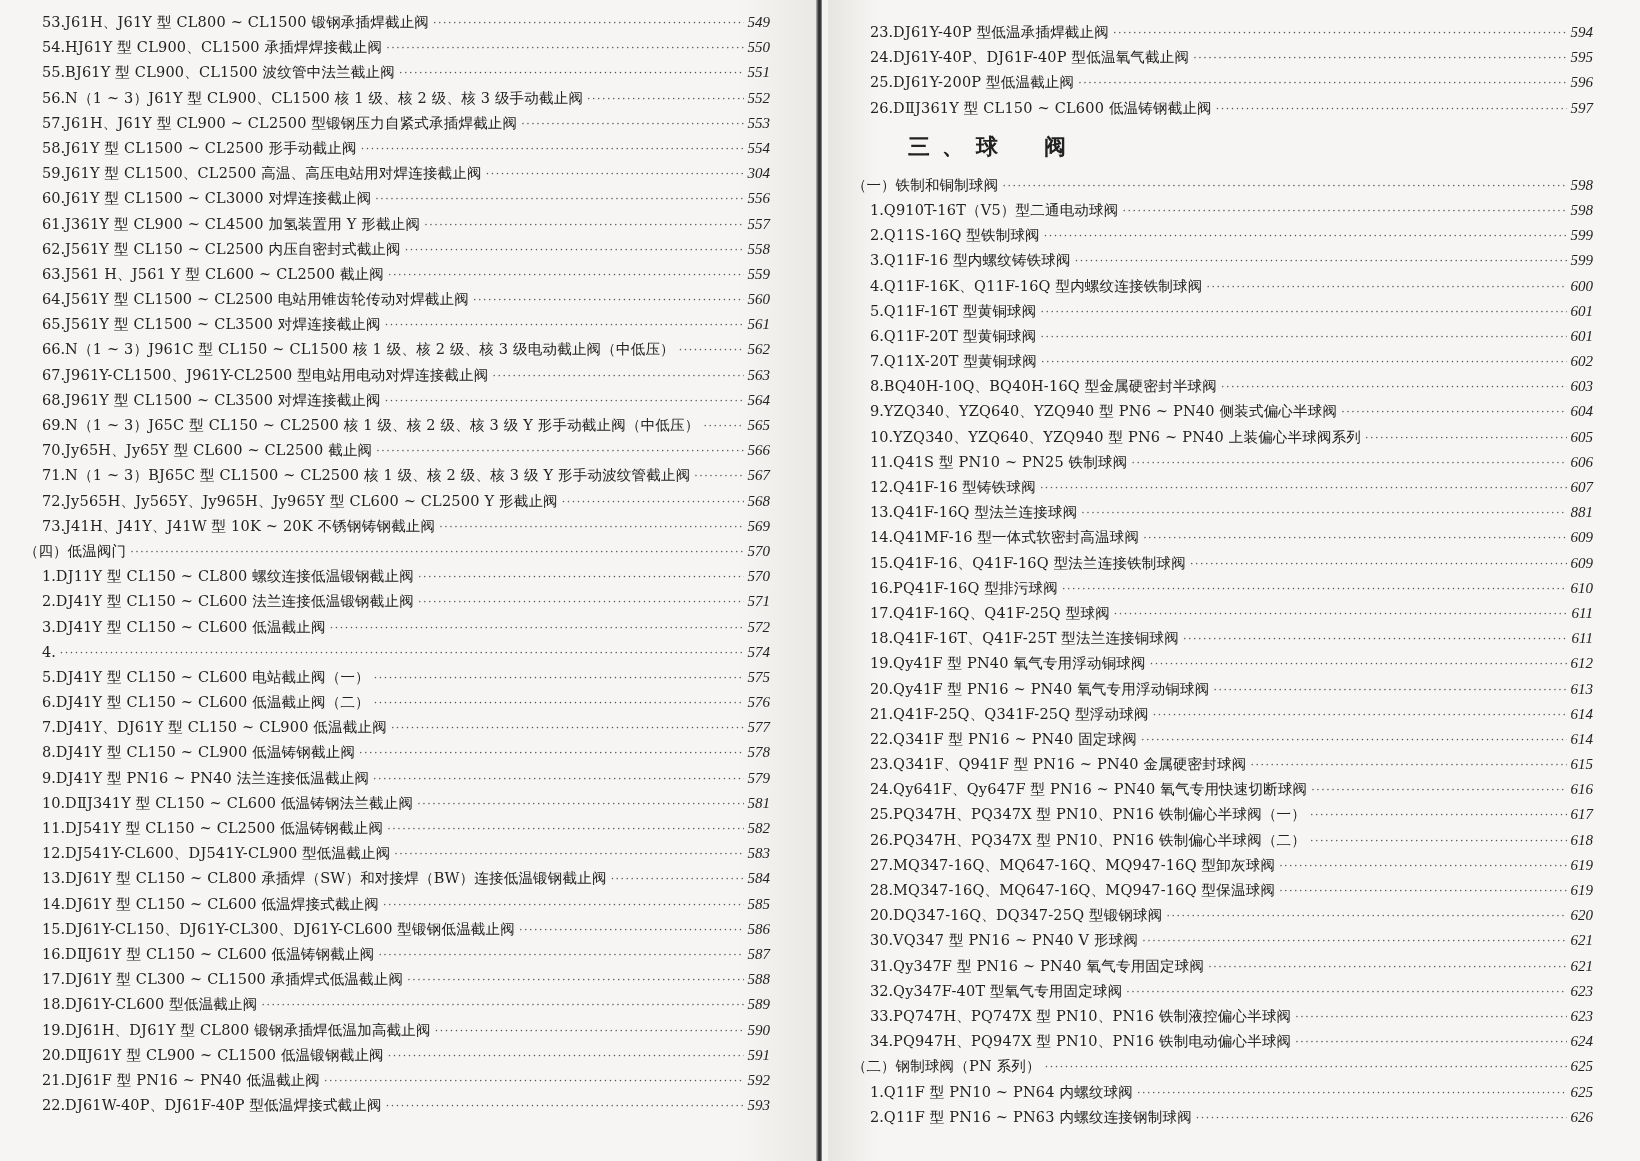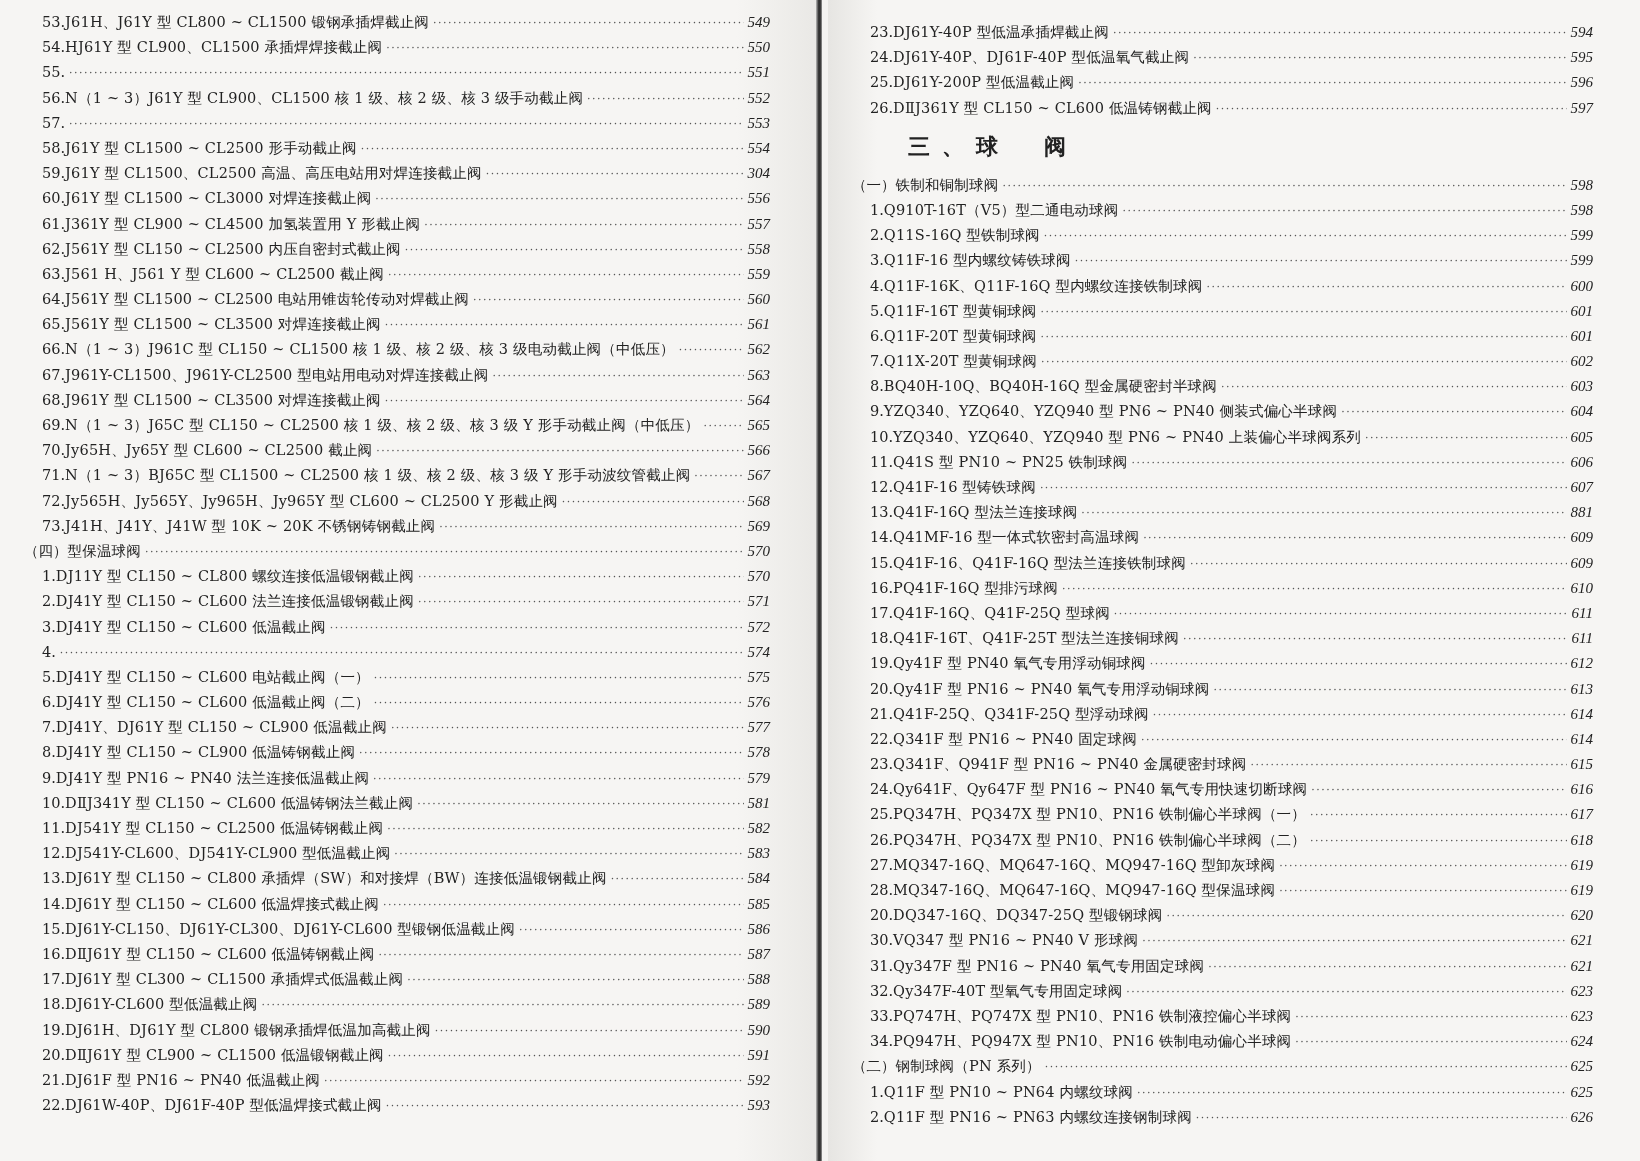--- a/index.html
+++ b/index.html
@@ -61,31 +61,33 @@
           <span class="pg">549</span>
         </div>
         <div class="row item">
           <span class="num">54.</span>
           <span class="title">HJ61Y 型 CL900、CL1500 承插焊焊接截止阀</span>
           <span class="dots"></span>
           <span class="pg">550</span>
         </div>
         <div class="row item">
           <span class="num">55.</span>
+          <span class="title">BJ61Y 型 CL900、CL1500 波纹管中法兰截止阀</span>
           <span class="dots"></span>
           <span class="pg">551</span>
         </div>
         <div class="row item">
           <span class="num">56.</span>
           <span class="title">N（1 ~ 3）J61Y 型 CL900、CL1500 核 1 级、核 2 级、核 3 级手动截止阀</span>
           <span class="dots"></span>
           <span class="pg">552</span>
         </div>
         <div class="row item">
           <span class="num">57.</span>
+          <span class="title">J61H、J61Y 型 CL900 ~ CL2500 型锻钢压力自紧式承插焊截止阀</span>
           <span class="dots"></span>
           <span class="pg">553</span>
         </div>
         <div class="row item">
           <span class="num">58.</span>
           <span class="title">J61Y 型 CL1500 ~ CL2500 形手动截止阀</span>
           <span class="dots"></span>
           <span class="pg">554</span>
         </div>
         <div class="row item">
@@ -173,21 +175,21 @@
           <span class="pg">568</span>
         </div>
         <div class="row item">
           <span class="num">73.</span>
           <span class="title">J41H、J41Y、J41W 型 10K ~ 20K 不锈钢铸钢截止阀</span>
           <span class="dots"></span>
           <span class="pg">569</span>
         </div>
         <div class="row section">
           <span class="num">（四）</span>
-          <span class="title">型保温球阀</span>
+          <span class="title">低温阀门</span>
           <span class="dots"></span>
           <span class="pg">570</span>
         </div>
         <div class="row item">
           <span class="num">1.</span>
           <span class="title">DJ11Y 型 CL150 ~ CL800 螺纹连接低温锻钢截止阀</span>
           <span class="dots"></span>
           <span class="pg">570</span>
         </div>
         <div class="row item">

